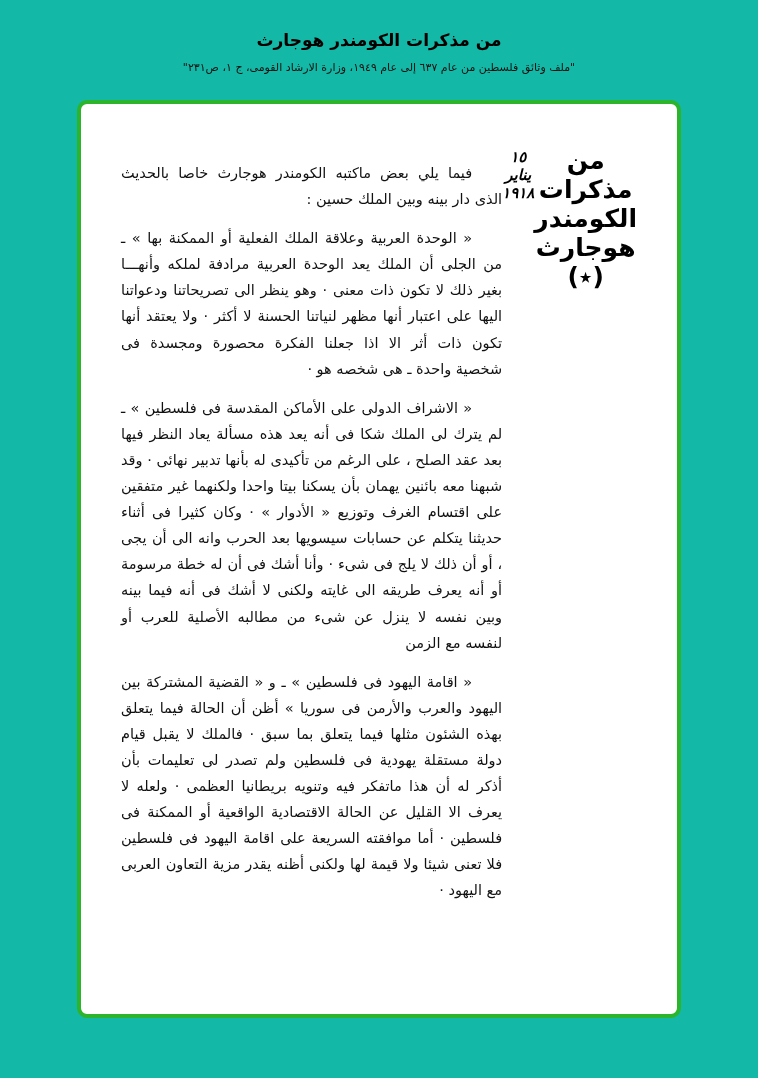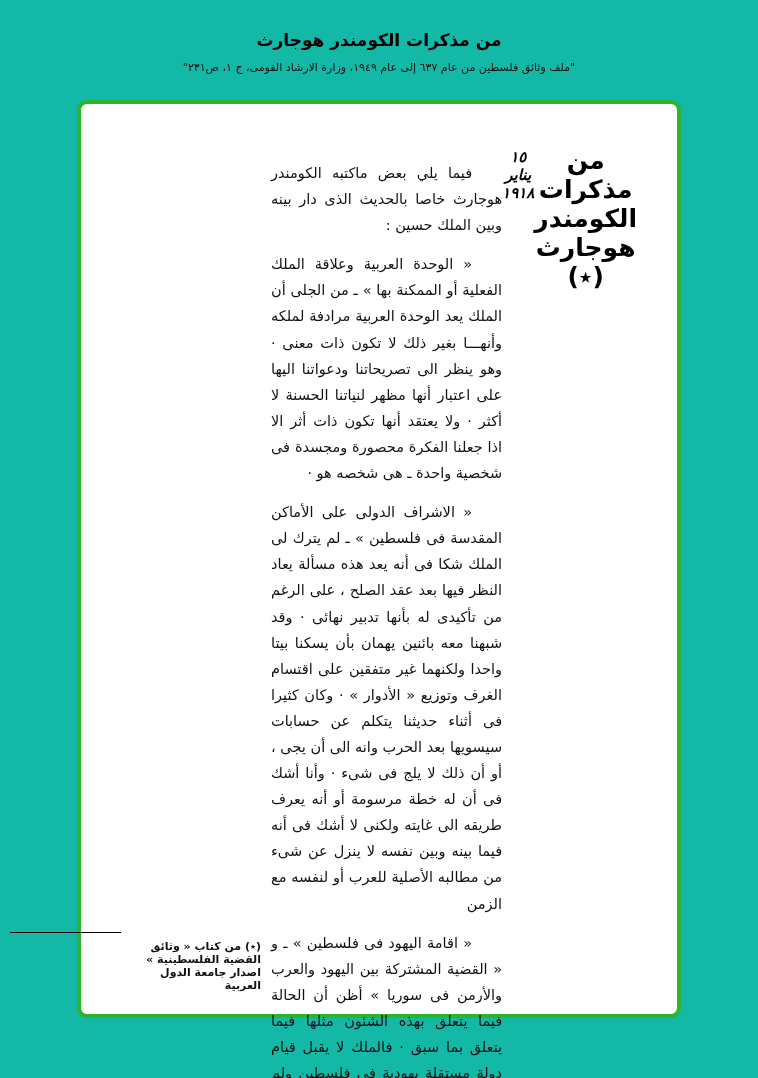--- a/index.html
+++ b/index.html
@@ -105,19 +105,15 @@
     <div class="doc-title">من مذكرات الكومندر هوجارث (٭)</div>
     <div class="doc-date">١٥ يناير ١٩١٨</div>
 
     <div class="doc-body">
       <p>فيما يلي بعض ماكتبه الكومندر هوجارث خاصا بالحديث الذى دار بينه وبين الملك حسين :</p>
       <p>« الوحدة العربية وعلاقة الملك الفعلية أو الممكنة بها » ـ من الجلى أن الملك يعد الوحدة العربية مرادفة لملكه وأنهـــا بغير ذلك لا تكون ذات معنى · وهو ينظر الى تصريحاتنا ودعواتنا اليها على اعتبار أنها مظهر لنياتنا الحسنة لا أكثر · ولا يعتقد أنها تكون ذات أثر الا اذا جعلنا الفكرة محصورة ومجسدة فى شخصية واحدة ـ هى شخصه هو ·</p>
       <p>« الاشراف الدولى على الأماكن المقدسة فى فلسطين » ـ لم يترك لى الملك شكا فى أنه يعد هذه مسألة يعاد النظر فيها بعد عقد الصلح ، على الرغم من تأكيدى له بأنها تدبير نهائى · وقد شبهنا معه بائنين يهمان بأن يسكنا بيتا واحدا ولكنهما غير متفقين على اقتسام الغرف وتوزيع « الأدوار » · وكان كثيرا فى أثناء حديثنا يتكلم عن حسابات سيسويها بعد الحرب وانه الى أن يجى ، أو أن ذلك لا يلج فى شىء · وأنا أشك فى أن له خطة مرسومة أو أنه يعرف طريقه الى غايته ولكنى لا أشك فى أنه فيما بينه وبين نفسه لا ينزل عن شىء من مطالبه الأصلية للعرب أو لنفسه مع الزمن</p>
       <p>« اقامة اليهود فى فلسطين » ـ و « القضية المشتركة بين اليهود والعرب والأرمن فى سوريا » أظن أن الحالة فيما يتعلق بهذه الشئون مثلها فيما يتعلق بما سبق · فالملك لا يقبل قيام دولة مستقلة يهودية فى فلسطين ولم تصدر لى تعليمات بأن أذكر له أن هذا ماتفكر فيه وتنويه بريطانيا العظمى · ولعله لا يعرف الا القليل عن الحالة الاقتصادية الواقعية أو الممكنة فى فلسطين · أما موافقته السريعة على اقامة اليهود فى فلسطين فلا تعنى شيئا ولا قيمة لها ولكنى أظنه يقدر مزية التعاون العربى مع اليهود ·</p>
     </div>
 
-    <div class="footnote-area">
-      <hr class="footnote-line">
-      <div class="footnote-text">(٭) من كتاب « وثائق القضية الفلسطينية » اصدار جامعة الدول العربية</div>
-    </div>
   </div>
 
 </div>
 
 </body></html>

